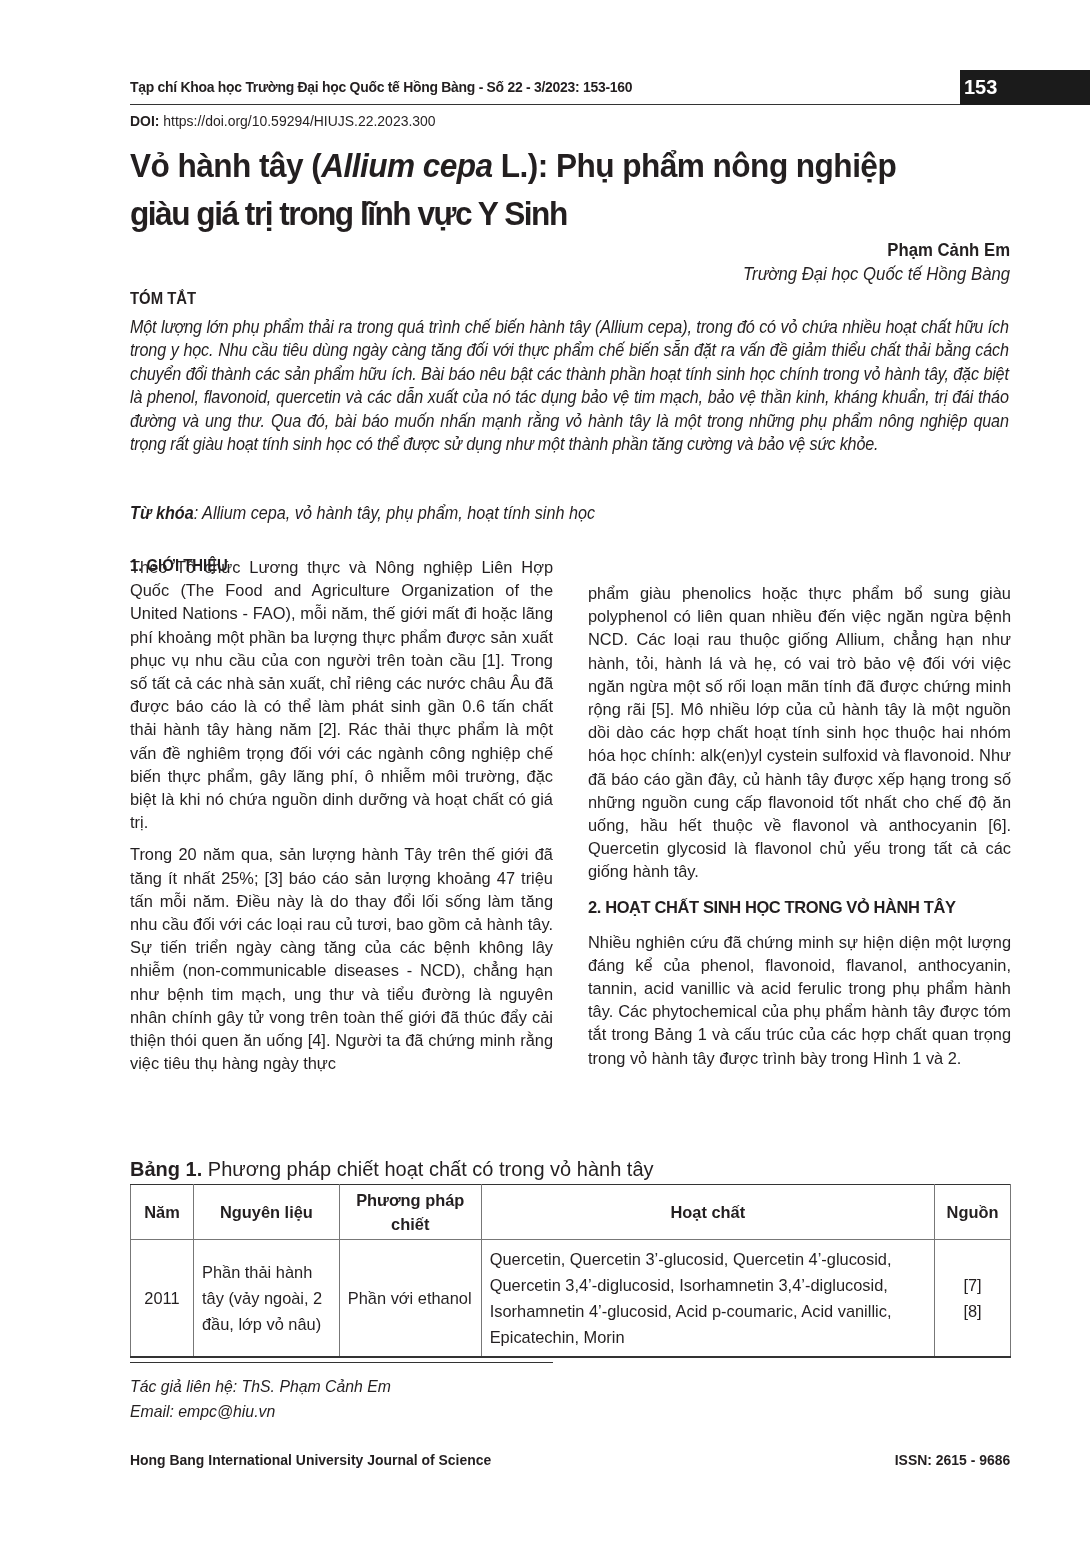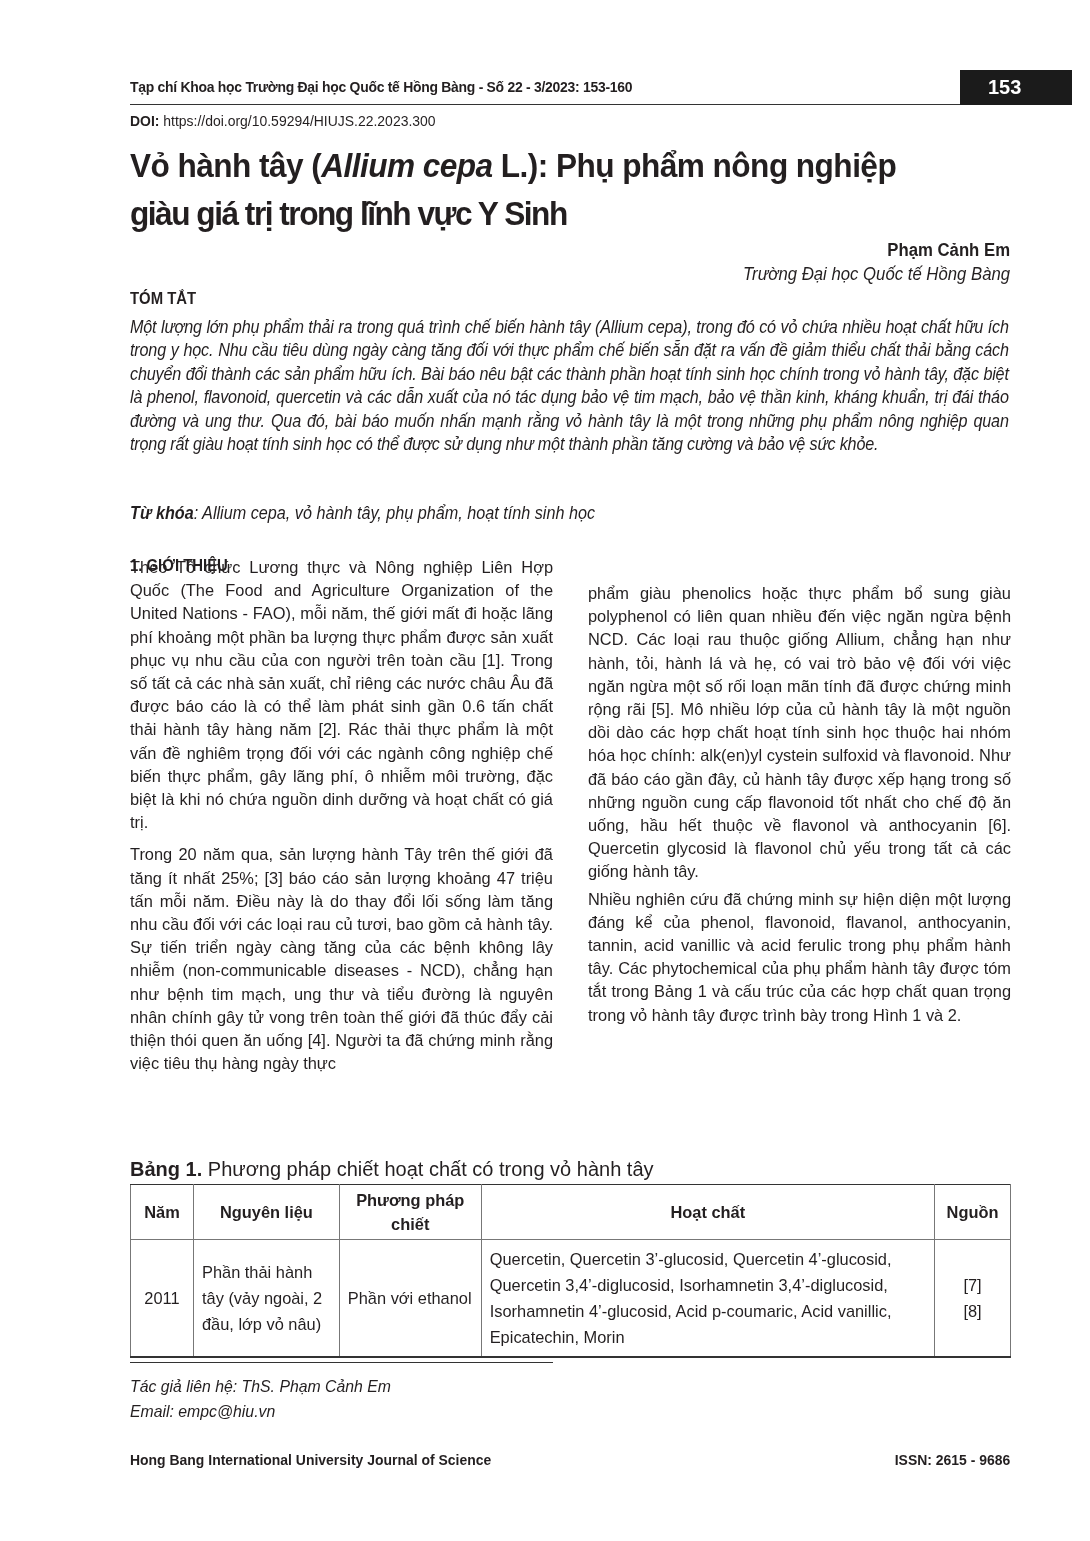--- a/index.html
+++ b/index.html
@@ -1,23 +1,23 @@
 <!DOCTYPE html>
 <html><head>
 <meta charset="utf-8">
 <style>
   html, body { margin: 0; padding: 0; background: #ffffff; }
   body { width: 1090px; height: 1541px; position: relative; overflow: hidden;
          font-family: "Liberation Sans Narrow", "Liberation Sans", sans-serif; color: #231f20; }
   .abs { position: absolute; }
   .hdr-journal { left: 130px; top: 78px; font-size: 15px; font-weight: bold; letter-spacing: -0.3px; transform: scaleX(0.93); transform-origin: left; white-space: nowrap; }
   .hdr-rule { left: 130px; top: 104px; width: 830px; height: 0; border-top: 1.5px solid #333; }
-  .page-box { left: 960px; top: 70px; width: 112px; height: 35px; background: #1b1b1b; color: #fff;
+  .page-box { left: 960px; top: 70px; width: 130px; height: 35px; background: #1b1b1b; color: #fff;
               font-family: "Liberation Sans", sans-serif; font-weight: bold; font-size: 20px;
-              display: flex; align-items: center; padding-left: 28px; box-sizing: border-box; }
+              display: flex; align-items: center; padding-left: 4px; box-sizing: border-box; }
   .doi { left: 130px; top: 112px; font-size: 15px; transform: scaleX(0.93); transform-origin: left; white-space: nowrap; }
   .doi b { font-weight: bold; }
   .title { left: 130px; top: 141px; width: 900px; font-size: 34px; font-weight: bold; line-height: 48px; letter-spacing: -0.6px;
            transform: scaleX(0.93); transform-origin: left; }
   .title i { font-style: italic; }
   .author { right: 80px; top: 240px; font-size: 18px; font-weight: bold; text-align: right; transform: scaleX(0.93); transform-origin: right; white-space: nowrap; }
   .affil { right: 80px; top: 264px; font-size: 18px; font-style: italic; text-align: right; transform: scaleX(0.93); transform-origin: right; white-space: nowrap; }
   .abs-head { left: 130px; top: 290px; font-size: 16px; font-weight: bold; transform: scaleX(0.93); transform-origin: left; }
   .abstract { left: 130px; top: 316px; width: 950px; font-size: 17.5px; font-style: italic; line-height: 23.4px; text-align: justify;
               transform: scaleX(0.925); transform-origin: left; letter-spacing: -0.2px; }
@@ -69,21 +69,22 @@
 
 <div class="abs sec-head" style="left:130px; top:557px;">1. GIỚI THIỆU</div>
 
 <div class="abs col col-left">
   <p>Theo Tổ chức Lương thực và Nông nghiệp Liên Hợp Quốc (The Food and Agriculture Organization of the United Nations - FAO), mỗi năm, thế giới mất đi hoặc lãng phí khoảng một phần ba lượng thực phẩm được sản xuất phục vụ nhu cầu của con người trên toàn cầu [1]. Trong số tất cả các nhà sản xuất, chỉ riêng các nước châu Âu đã được báo cáo là có thể làm phát sinh gần 0.6 tấn chất thải hành tây hàng năm [2]. Rác thải thực phẩm là một vấn đề nghiêm trọng đối với các ngành công nghiệp chế biến thực phẩm, gây lãng phí, ô nhiễm môi trường, đặc biệt là khi nó chứa nguồn dinh dưỡng và hoạt chất có giá trị.</p>
   <p>Trong 20 năm qua, sản lượng hành Tây trên thế giới đã tăng ít nhất 25%; [3] báo cáo sản lượng khoảng 47 triệu tấn mỗi năm. Điều này là do thay đổi lối sống làm tăng nhu cầu đối với các loại rau củ tươi, bao gồm cả hành tây. Sự tiến triển ngày càng tăng của các bệnh không lây nhiễm (non-communicable diseases - NCD), chẳng hạn như bệnh tim mạch, ung thư và tiểu đường là nguyên nhân chính gây tử vong trên toàn thế giới đã thúc đẩy cải thiện thói quen ăn uống [4]. Người ta đã chứng minh rằng việc tiêu thụ hàng ngày thực</p>
 </div>
 
 <div class="abs col col-right">
   <p>phẩm giàu phenolics hoặc thực phẩm bổ sung giàu polyphenol có liên quan nhiều đến việc ngăn ngừa bệnh NCD. Các loại rau thuộc giống Allium, chẳng hạn như hành, tỏi, hành lá và hẹ, có vai trò bảo vệ đối với việc ngăn ngừa một số rối loạn mãn tính đã được chứng minh rộng rãi [5]. Mô nhiều lớp của củ hành tây là một nguồn dồi dào các hợp chất hoạt tính sinh học thuộc hai nhóm hóa học chính: alk(en)yl cystein sulfoxid và flavonoid. Như đã báo cáo gần đây, củ hành tây được xếp hạng trong số những nguồn cung cấp flavonoid tốt nhất cho chế độ ăn uống, hầu hết thuộc về flavonol và anthocyanin [6]. Quercetin glycosid là flavonol chủ yếu trong tất cả các giống hành tây.</p>
-  <p style="margin-top:4px">Nhiều nghiên cứu đã chứng minh sự hiện diện một lượng đáng kể của phenol, flavonoid, flavanol, anthocyanin, tannin, acid vanillic và acid ferulic trong phụ phẩm hành tây. Các phytochemical của phụ phẩm hành tây được tóm tắt trong Bảng 1 và cấu trúc của các hợp chất quan trọng trong vỏ hành tây được trình bày trong Hình 1 và 2.</p>
+  <div class="sec2-head">2. HOẠT CHẤT SINH HỌC TRONG VỎ HÀNH TÂY</div>
+  <p style="margin-top:13px">Nhiều nghiên cứu đã chứng minh sự hiện diện một lượng đáng kể của phenol, flavonoid, flavanol, anthocyanin, tannin, acid vanillic và acid ferulic trong phụ phẩm hành tây. Các phytochemical của phụ phẩm hành tây được tóm tắt trong Bảng 1 và cấu trúc của các hợp chất quan trọng trong vỏ hành tây được trình bày trong Hình 1 và 2.</p>
 </div>
 
 <div class="abs tbl-caption"><b>Bảng 1.</b><span> Phương pháp chiết hoạt chất có trong vỏ hành tây</span></div>
 
 <table class="t1">
   <colgroup>
     <col style="width:63px">
       <col style="width:146px">
       <col style="width:142px">
       <col style="width:454px">

